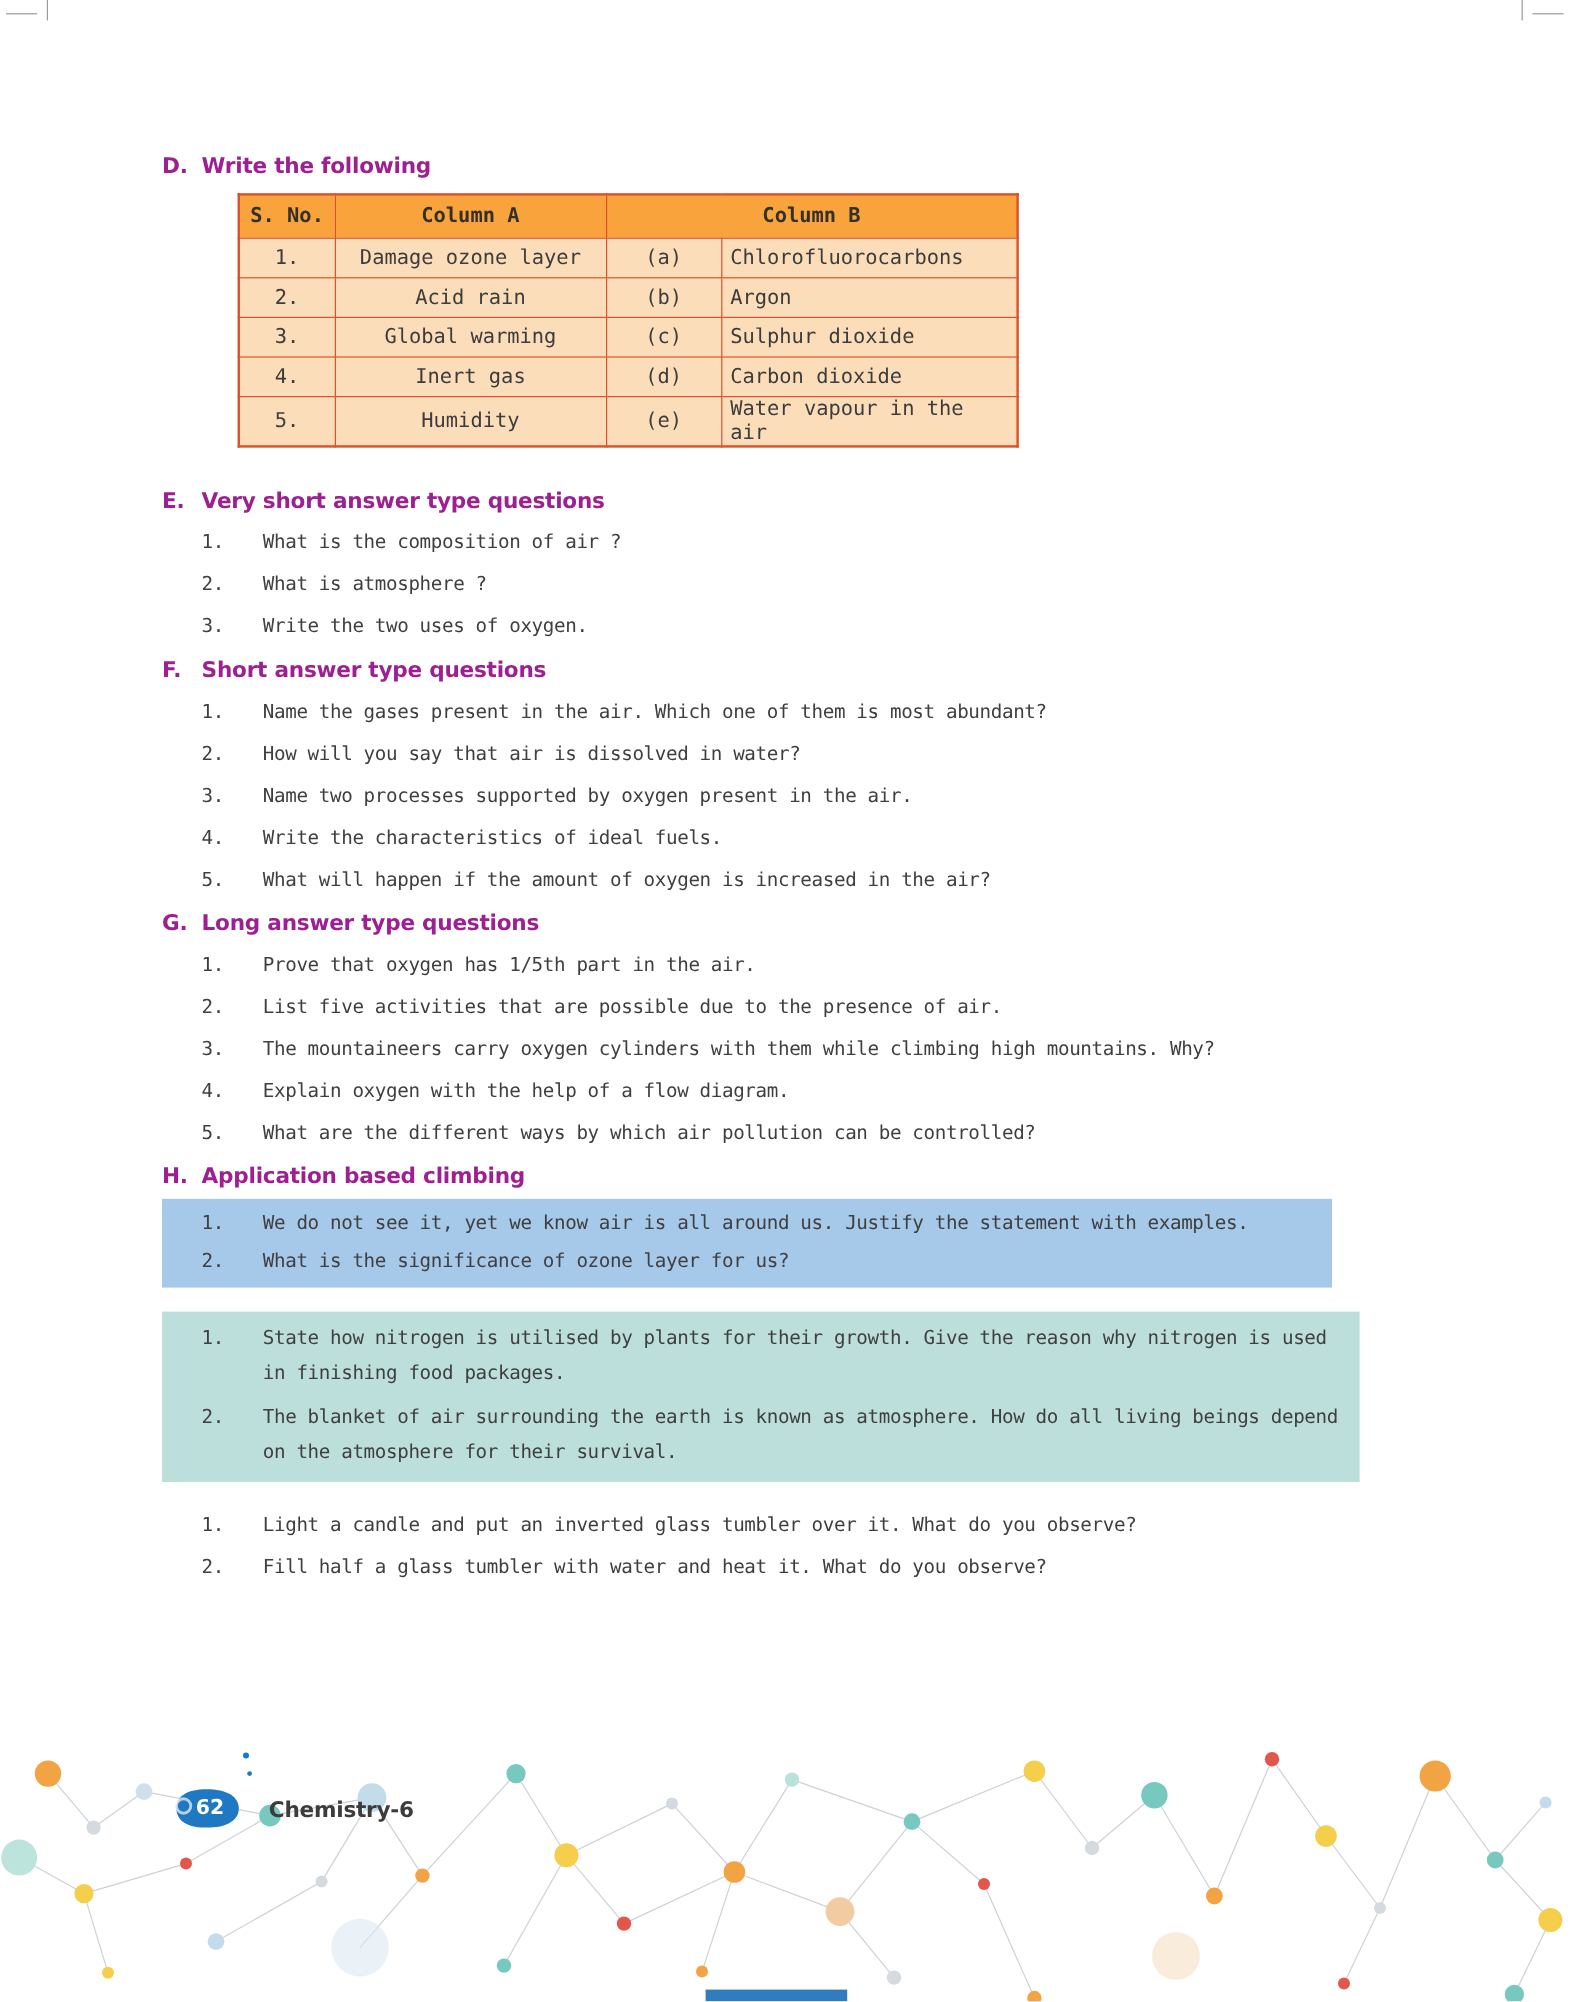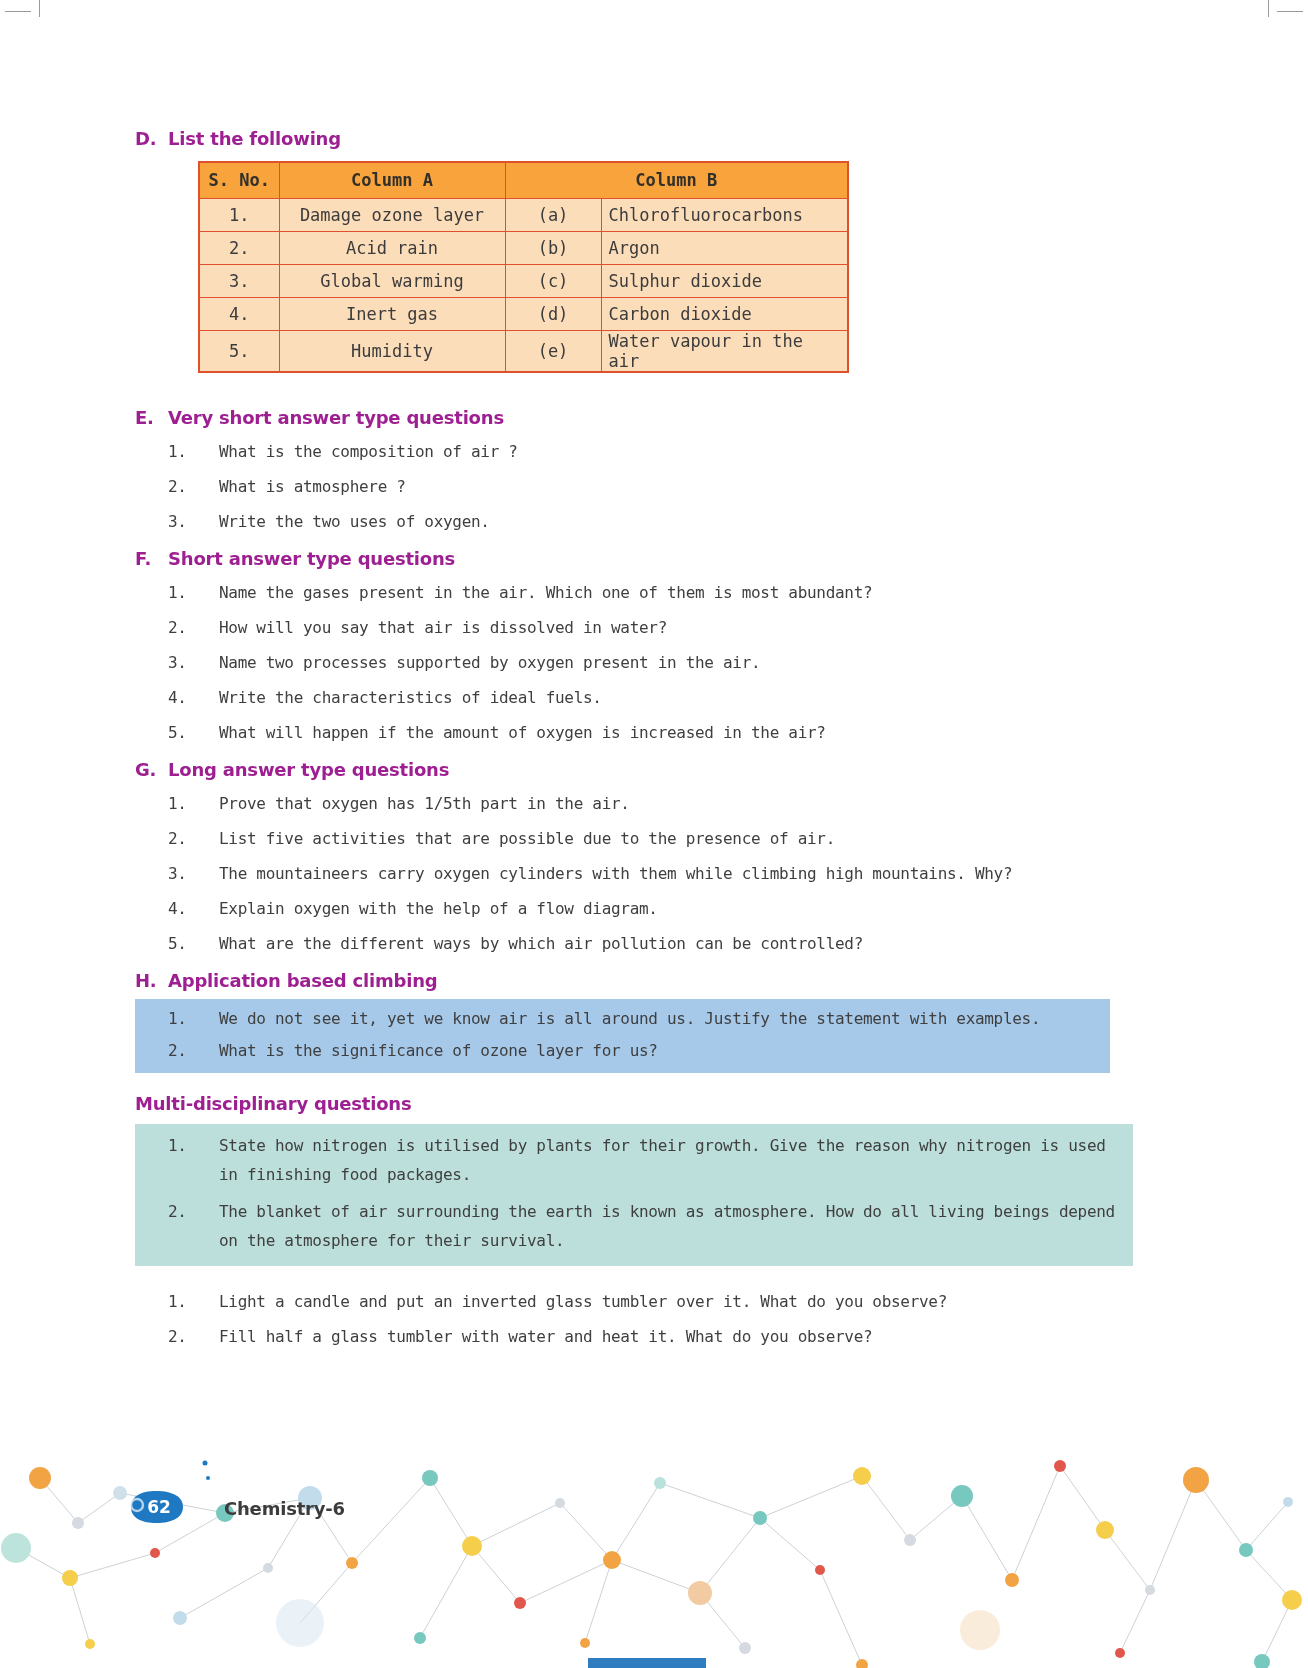--- a/index.html
+++ b/index.html
@@ -57,21 +57,21 @@
   
   .hl { padding:7px 10px 3px 0; margin-bottom:6px; }
   .hl-blue { background:#A6C8E9; width:975px; }
   .hl-teal { background:#BCDFDB; width:998px; padding-right:15px; }
   .hl ul.q-list { padding-left:33px; }
   .hl-blue li.q-item { line-height:26px; margin-bottom:6px; }
   .hl-teal li.q-item { line-height:29px; margin-bottom:8px; }
 
   
   .page-badge {
-    position:absolute; left:124px; top:1488px; width:62px; height:38px; z-index:5;text-align:center;
+    position:absolute; left:140px; top:1488px; width:62px; height:38px; z-index:5;text-align:center;
   }
   .page-badge .num {
     position:absolute; left:0; top:0; width:62px; height:38px;
     display:flex; align-items:center; justify-content:center;
     color:#ffffff; font-family:"DejaVu Sans", sans-serif;
     font-weight:bold; font-size:17px; padding-left:8px;
   }
   .book-title {
     position:absolute; left:224px; top:1498px; z-index:5;
     font-family:"DejaVu Sans", sans-serif; font-weight:bold;
@@ -85,21 +85,21 @@
 <div class="crop h tl-h"></div>
 <div class="crop v tl-v"></div>
 <div class="crop h tr-h"></div>
 <div class="crop v tr-v"></div>
 
 <div class="content">
 
   <section>
     <div class="sec-heading">
       <span class="sec-label">D.</span>
-      <span>List the following</span>
+      <span>Write the following</span>
     </div>
     <table class="match-table">
       <tbody>
           <tr>
         <th class="col-sno">S. No.</th>
         <th class="col-a">Column A</th>
         <th colspan="2">Column B</th>
       </tr>
       <tr>
         <td class="col-sno">1.</td>
@@ -227,23 +227,20 @@
         </li>
         <li class="q-item">
           <span class="q-num">2.</span>
           <span class="q-text">What is the significance of ozone layer for us?</span>
         </li>
       </ul>
     </div>
   </section>
 
   <section style="margin-top:20px;">
-    <div class="sec-heading" style="margin-bottom:10px;">
-      <span>Multi-disciplinary questions</span>
-    </div>
     <div class="hl hl-teal">
       <ul class="q-list">
         <li class="q-item">
           <span class="q-num">1.</span>
           <span class="q-text">State how nitrogen is utilised by plants for their growth. Give the reason why nitrogen is used in finishing food packages.</span>
         </li>
         <li class="q-item">
           <span class="q-num">2.</span>
           <span class="q-text">The blanket of air surrounding the earth is known as atmosphere. How do all living beings depend on the atmosphere for their survival.</span>
         </li>

